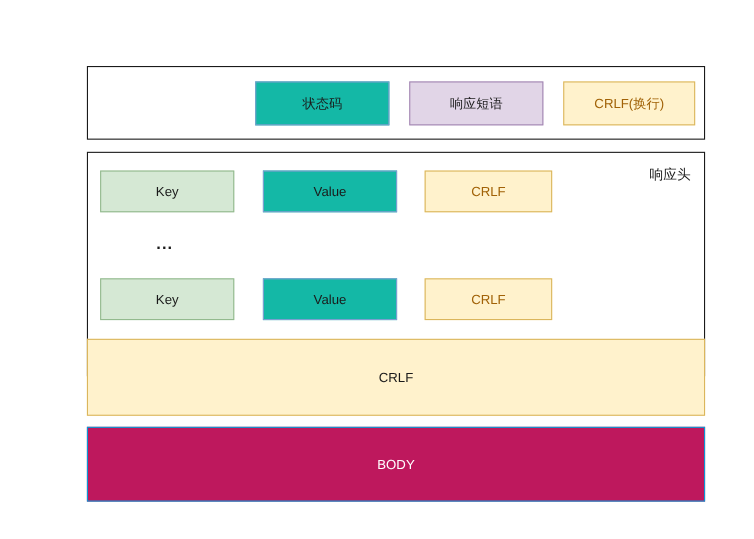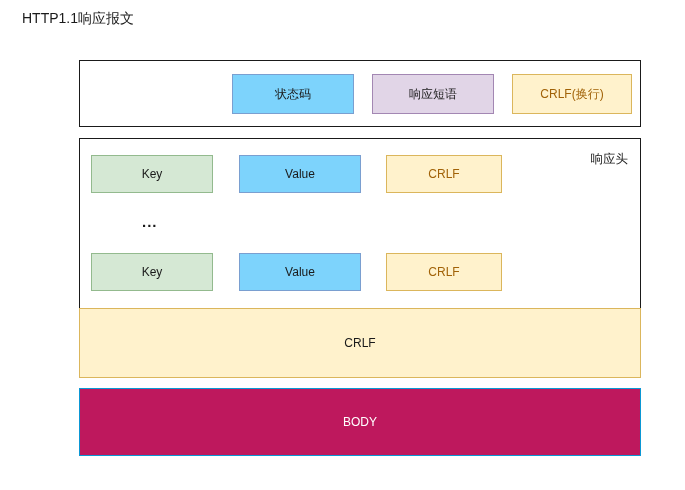--- a/index.html
+++ b/index.html
@@ -60,21 +60,21 @@
     border-style: solid;
     font-size: 12px;
     display: flex;
     align-items: center;
     justify-content: center;
     text-align: center;
     line-height: 1.2;
     white-space: nowrap;
   }
   .cell.green  { background: #d5e8d4; border-color: #93ba8e; color: #1a1a1a; }
-  .cell.blue   { background: #7dd3fc; border-color: #7a9fd0; color: #1a1a1a; text-align: center; }
+  .cell.blue   { background: #14b8a6; border-color: #7a9fd0; color: #1a1a1a; text-align: center; }
   .cell.purple { background: #e1d5e7; border-color: #a387b3; color: #1a1a1a; }
   .cell.yellow { background: #fff2cc; border-color: #dbb65c; color: #a16207; text-align: center; }
 
   
   #cell-protocol { left: 11px; top: 13px; width: 122px; height: 40px; }
   #cell-status   { left: 152px; top: 13px; width: 122px; height: 40px; }
   #cell-phrase   { left: 292px; top: 13px; width: 122px; height: 40px; }
   #cell-crlf-sl  { left: 432px; top: 13px; width: 120px; height: 40px; }
 
   
@@ -142,21 +142,20 @@
     color: #b9b9b9;
     white-space: nowrap;
     letter-spacing: 0.5px;
   }
 </style>
 </head>
 <body>
 
 <div id="diagram-root">
 
-  <div class="title">HTTP1.1响应报文</div>
 
   <div class="section" id="status-line-section">
     <div class="cell blue" id="cell-status">状态码</div>
     <div class="cell purple" id="cell-phrase">响应短语</div>
     <div class="cell yellow" id="cell-crlf-sl">CRLF(换行)</div>
   </div>
 
   <div class="section" id="headers-section">
     <div id="headers-section-label">响应头</div>
 

